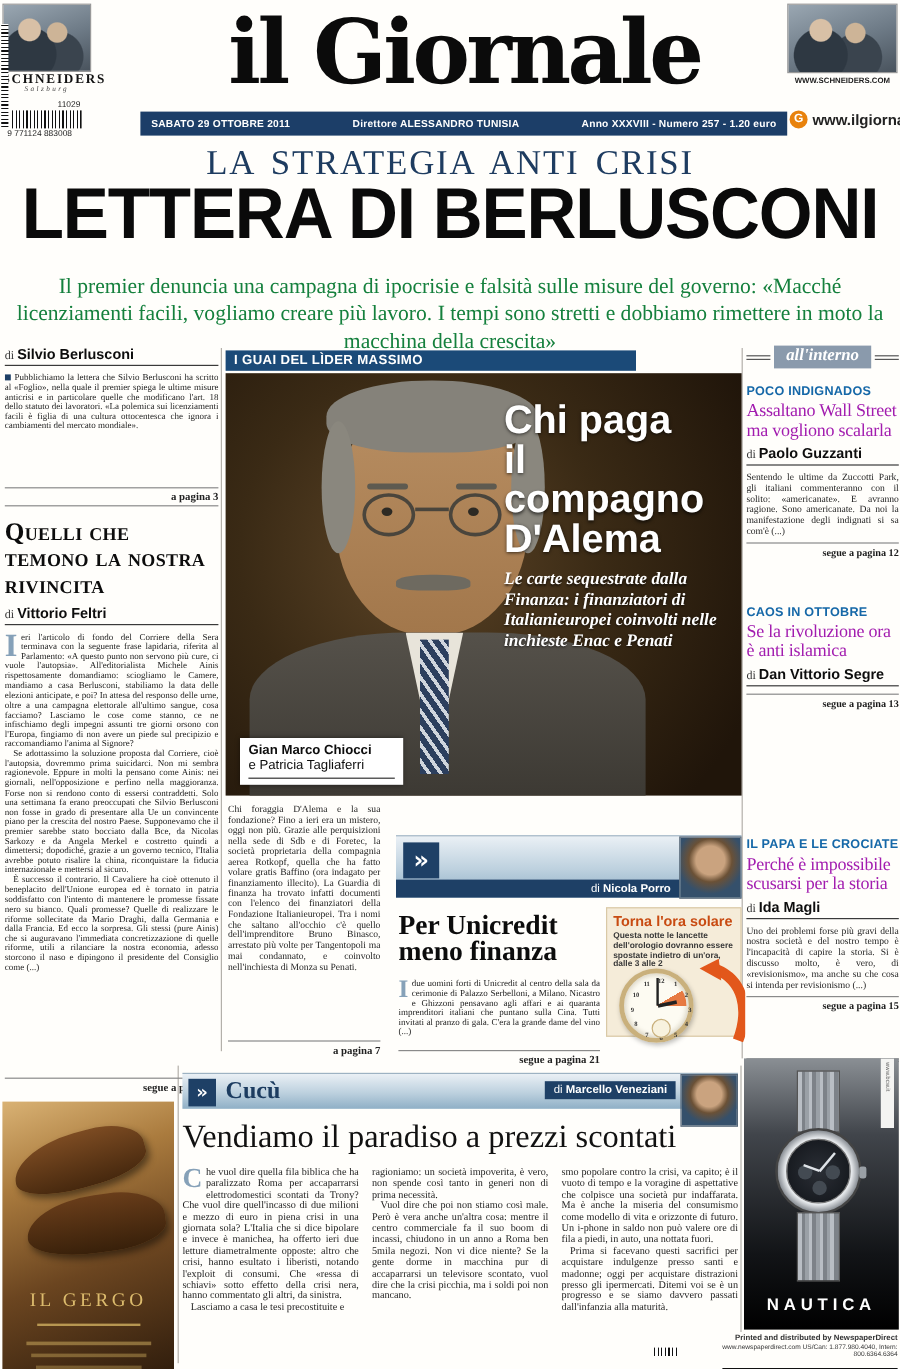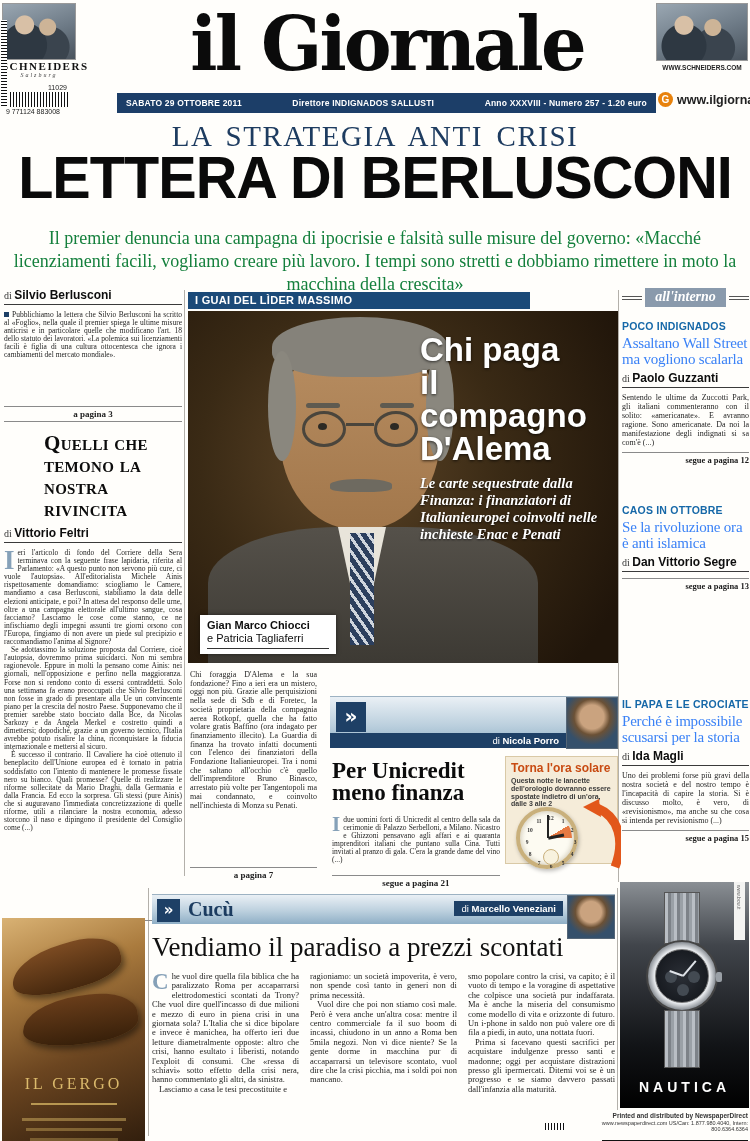--- a/index.html
+++ b/index.html
@@ -37,21 +37,21 @@
   .lead-kicker { text-align:center; font-size:29px; letter-spacing:1.5px; word-spacing:5px; color:#1e3c60; font-family:"Liberation Serif",serif; }
   .lead-head { text-align:center; font:bold 60px/58px "Liberation Sans",sans-serif; letter-spacing:-1px; color:#0a0a0a; transform:scaleX(.96); }
   .lead-deck { text-align:center; font-size:18px; line-height:23px; color:#15803d; }
 
   
   .byline { border-bottom:1px solid #3a3a3a; padding-bottom:2px; margin-bottom:6px; font-size:10px; }
   .byline .di { font-family:"Liberation Serif",serif; color:#333; }
   .byline b { font:bold 12px "Liberation Sans",sans-serif; color:#0d0d0d; }
   .body-sm { font-size:7.5px; line-height:8.1px; color:#1d1d1d; }
   .body-md { font-size:8px; line-height:8.7px; color:#1d1d1d; }
-  .pageref { border-top:1px solid #8a8a8a; margin-top:5px; padding-top:2px; text-align:center; font-weight:bold; font-size:9px; color:#222; }
+  .pageref { border-top:1px solid #8a8a8a; margin-top:5px; padding-top:2px; text-align:right; font-weight:bold; font-size:9px; color:#222; }
   .dropcap { float:left; font-weight:bold; color:#86a1b8; padding-right:3px; }
   .sq { display:inline-block; width:5px; height:5px; background:#1e4066; margin-right:3px; }
   .indent { text-indent:7px; }
   .vr { position:absolute; width:1px; background:#b3b0aa; }
 
   
   .feltri-head { font-variant:small-caps; font-weight:bold; font-size:21px; line-height:22px; letter-spacing:.3px; color:#0c0c0c; }
 
   
   .kicker-bar { background:#1b4a78; color:#fff; font:bold 11px/17px "Liberation Sans",sans-serif; padding-left:7px; letter-spacing:.3px; }
@@ -79,21 +79,21 @@
   .clock .wedge { position:absolute; inset:2px; border-radius:50%; background:conic-gradient(from 60deg at 50% 50%, rgba(226,90,23,.8) 0 30deg, transparent 30deg); }
   .clock .num { position:absolute; font:bold 5.5px "Liberation Serif",serif; color:#333; transform:translate(-50%,-50%); }
   .hand { position:absolute; left:50%; bottom:50%; transform-origin:50% 100%; background:#222; }
   .subdial { position:absolute; border-radius:50%; border:1px solid #c9b07c; background:#f8f2de; }
 
   
   .interno-head { display:flex; align-items:center; gap:3px; }
   .interno-head .ln { flex:1; height:4px; border-top:1px solid #555; border-bottom:1px solid #555; }
   .interno-head .lbl { background:#8a9aac; color:#fff; font-style:italic; font-weight:bold; font-size:14px; padding:1px 10px 2px; }
   .side-kicker { font:bold 10.5px "Liberation Sans",sans-serif; color:#1668a8; letter-spacing:.2px; }
-  .side-head { font-size:15px; line-height:16px; color:#3b82f6; margin:3px 0 4px; letter-spacing:-.2px; }
+  .side-head { font-size:15px; line-height:16px; color:#a21caf; margin:3px 0 4px; letter-spacing:-.2px; }
   .side-body { font-size:8px; line-height:8.9px; color:#1d1d1d; }
   .side-ref { border-top:1px solid #8a8a8a; margin-top:5px; padding-top:2px; text-align:right; font-weight:bold; font-size:8.5px; }
 
   
   .cucu-head { font-size:27px; line-height:28px; color:#111; }
   .cucu-col { width:147px; height:152px; overflow:hidden; font-size:8.5px; line-height:9.4px; color:#1d1d1d; text-align:justify; }
   .gergo { background:linear-gradient(160deg,#d9b274 0%, #aa7b3e 25%, #6b4520 55%, #3a2410 85%, #241507 100%); overflow:hidden;margin-top:36px; }
   .shoe { position:absolute; background:linear-gradient(180deg,#7c4b22,#46280e); border-radius:55% 42% 42% 52% / 65% 52% 40% 42%; box-shadow:2px 4px 6px #0007; }
   .gergo-name { position:absolute; width:100%; text-align:center; color:#dcbb6d; font-size:16px; letter-spacing:3px; font-family:"Liberation Serif",serif; }
   .gergo-line { position:absolute; left:50%; transform:translateX(-50%); background:#c9a85c; opacity:.85; }
@@ -120,21 +120,21 @@
 
   <div class="abs masthead" style="left:118px;top:2px;width:538px;">il Giornale</div>
 
   <div class="abs" style="left:656px;top:3px;width:92px;">
     <div class="ad-photo" style="width:92px;height:58px;"></div>
     <div class="sans" style="font-size:6.5px;font-weight:bold;color:#222;text-align:center;margin-top:3px;">WWW.SCHNEIDERS.COM</div>
   </div>
 
   <div class="abs datebar" style="left:117px;top:93px;width:539px;height:20px;">
     <span>SABATO 29 OTTOBRE 2011</span>
-    <span>Direttore INDIGNADOS SALLUSTI</span>
+    <span>Direttore ALESSANDRO TUNISIA</span>
     <span>Anno XXXVIII - Numero 257 - 1.20 euro</span>
   </div>
 
   <div class="abs site-link" style="left:658px;top:92px;">
     <span class="g-badge">G</span>
     <span class="site-url">www.ilgiornale.it</span>
   </div>
 
   <div class="abs lead-kicker" style="left:0;top:120px;width:750px;">LA STRATEGIA ANTI CRISI</div>
   <div class="abs lead-head" style="left:0;top:149px;width:750px;">LETTERA DI BERLUSCONI</div>
@@ -148,21 +148,21 @@
   <div class="abs" style="left:4px;top:288px;width:178px;">
     <div class="byline">
       <span class="di">di</span>
       <b>Silvio Berlusconi</b>
     </div>
     <div class="body-sm just hidden-overflow" style="height:90px;">
       <span class="sq"></span><span>Pubblichiamo la lettera che Silvio Berlusconi ha scritto al «Foglio», nella quale il premier spiega le ultime misure anticrisi e in particolare quelle che modificano l'art. 18 dello statuto dei lavoratori. «La polemica sui licenziamenti facili è figlia di una cultura ottocentesca che ignora i cambiamenti del mercato mondiale».</span>
     </div>
     <div class="pageref" style="border-bottom:1px solid #8a8a8a;padding-bottom:2px;">a pagina 3</div>
 
-    <div class="feltri-head" style="margin-top:10px;margin-left:40px;">Quelli che temono la nostra rivincita</div>
+    <div class="feltri-head" style="margin-top:10px;">Quelli che temono la nostra rivincita</div>
     <div class="byline" style="margin-top:6px;">
       <span class="di">di</span>
       <b>Vittorio Feltri</b>
     </div>
     <div class="body-sm just hidden-overflow" style="height:366px;">
       <span class="dropcap" style="font-size:27px;line-height:23px;">I</span>
       <span>eri l'articolo di fondo del Corriere della Sera terminava con la seguente frase lapidaria, riferita al Parlamento: «A questo punto non servono più cure, ci vuole l'autopsia». All'editorialista Michele Ainis rispettosamente domandiamo: sciogliamo le Camere, mandiamo a casa Berlusconi, stabiliamo la data delle elezioni anticipate, e poi? In attesa del responso delle urne, oltre a una campagna elettorale all'ultimo sangue, cosa facciamo? Lasciamo le cose come stanno, ce ne infischiamo degli impegni assunti tre giorni orsono con l'Europa, fingiamo di non avere un piede sul precipizio e raccomandiamo l'anima al Signore?</span>
       <p class="indent">Se adottassimo la soluzione proposta dal Corriere, cioè l'autopsia, dovremmo prima suicidarci. Non mi sembra ragionevole. Eppure in molti la pensano come Ainis: nei giornali, nell'opposizione e perfino nella maggioranza. Forse non si rendono conto di essersi contraddetti. Solo una settimana fa erano preoccupati che Silvio Berlusconi non fosse in grado di presentare alla Ue un convincente piano per la crescita del nostro Paese. Supponevamo che il premier sarebbe stato bocciato dalla Bce, da Nicolas Sarkozy e da Angela Merkel e costretto quindi a dimettersi; dopodiché, grazie a un governo tecnico, l'Italia avrebbe potuto risalire la china, riconquistare la fiducia internazionale e mettersi al sicuro.</p>
       <p class="indent">È successo il contrario. Il Cavaliere ha cioè ottenuto il beneplacito dell'Unione europea ed è tornato in patria soddisfatto con l'intento di mantenere le promesse fissate nero su bianco. Quali promesse? Quelle di realizzare le riforme sollecitate da Mario Draghi, dalla Germania e dalla Francia. Ed ecco la sorpresa. Gli stessi (pure Ainis) che si auguravano l'immediata concretizzazione di quelle riforme, utili a rilanciare la nostra economia, adesso storcono il naso e dipingono il presidente del Consiglio come (...)</p>
     </div>

